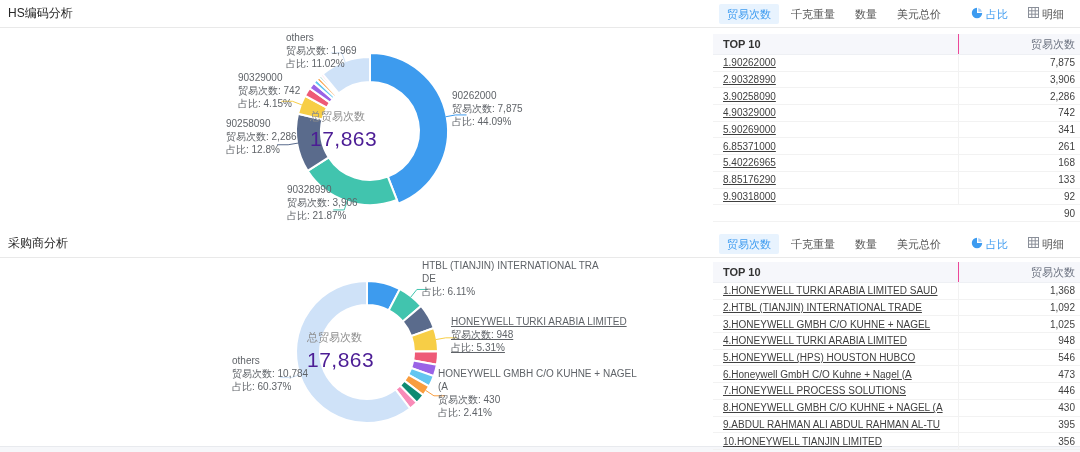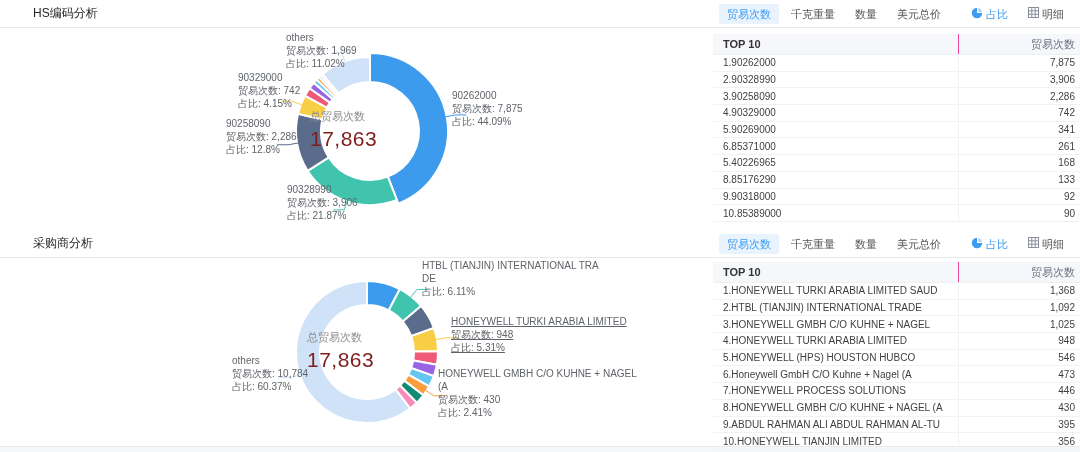--- a/index.html
+++ b/index.html
@@ -6,47 +6,47 @@
   body{
     width:1080px;height:452px;background:#fff;overflow:hidden;
     font-family:"Liberation Sans","DejaVu Sans",sans-serif;
     -webkit-font-smoothing:antialiased;
   }
   .panel{position:relative;}
   .sec-header{
     height:28px;display:flex;justify-content:space-between;align-items:center;
     padding:0 8px;border-bottom:1px solid #e9e9e9;box-sizing:border-box;
   }
-  .sec-title{font-size:12px;color:#262626;margin-left:25px;}
+  .sec-title{font-size:12px;color:#262626;}
   .toolbar{display:flex;align-items:center;gap:4px;}
   .tb{
     font-size:11px;color:#555;background:none;border:none;border-radius:2px;
     padding:4px 8px;cursor:pointer;font-family:inherit;line-height:12px;
     display:flex;align-items:center;gap:3px;white-space:nowrap;
   }
   .tb.active{background:#e8f3fe;color:#3d9bf0;}
   .tb.view-pie{color:#3d9bf0;margin-left:10px;}
   .tb.view-detail{color:#555;justify-content:space-between;}
   .sec-body{position:relative;}
   .body-1{height:202px;}
   .body-2{height:188px;}
   .chart-svg{position:absolute;left:0;top:0;}
   .donut-center{position:absolute;width:120px;text-align:left;pointer-events:none;}
   .dc-title{font-size:11px;color:#8c8c8c;}
-  .dc-value{font-size:21px;color:#7f1d1d;margin-top:3px;letter-spacing:0.5px;}
+  .dc-value{font-size:21px;color:#4c1d95;margin-top:3px;letter-spacing:0.5px;}
   .callout{position:absolute;font-size:10px;color:#5f6368;line-height:13px;white-space:nowrap;}
   .top-table{position:absolute;left:713px;top:6px;width:372px;}
   .tt-header{
     display:flex;align-items:center;height:20px;background:#f6f7fb;
     font-size:11px;border-bottom:1px solid #eef0f4;
   }
   .tt-header .c1{flex:0 0 235px;padding-left:10px;color:#333;font-weight:bold;border-right:1px solid #ec4899;height:100%;display:flex;align-items:center;}
   .tt-header .c2{flex:1;text-align:right;padding-right:10px;color:#6b7280;}
   .tt-row{display:flex;align-items:stretch;height:15.7px;font-size:10px;border-bottom:1px solid #f2f2f2;}
-  .tt-row .c1{flex:0 0 235px;padding-left:10px;color:#3f3f3f;border-right:1px solid #f2f2f2;display:flex;align-items:center;overflow:hidden;}
+  .tt-row .c1{flex:0 0 235px;padding-left:10px;color:#3f3f3f;border-right:1px solid #f2f2f2;display:flex;align-items:center;overflow:hidden;text-decoration:underline;}
   .tt-row .c2{flex:1;color:#3f3f3f;display:flex;align-items:center;justify-content:flex-end;padding-right:10px;}
   .bottom-strip{height:6px;background:#f6f7fa;border-top:1px solid #e8eaee;}
 </style>
 </head>
 <body>
 
 <section class="panel">
   <div class="sec-header">
     <div class="sec-title">HS编码分析</div>
     <div class="toolbar">
@@ -162,21 +162,20 @@
         </div>
       <div class="tt-row">
           <div class="c1">8.85176290</div>
           <div class="c2">133</div>
         </div>
       <div class="tt-row">
           <div class="c1">9.90318000</div>
           <div class="c2">92</div>
         </div>
       <div class="tt-row">
-          <div class="c1">10.85389000</div>
           <div class="c2">90</div>
         </div>
     </div>
   </div>
 </section>
 
 <section class="panel">
   <div class="sec-header">
     <div class="sec-title">采购商分析</div>
     <div class="toolbar">

